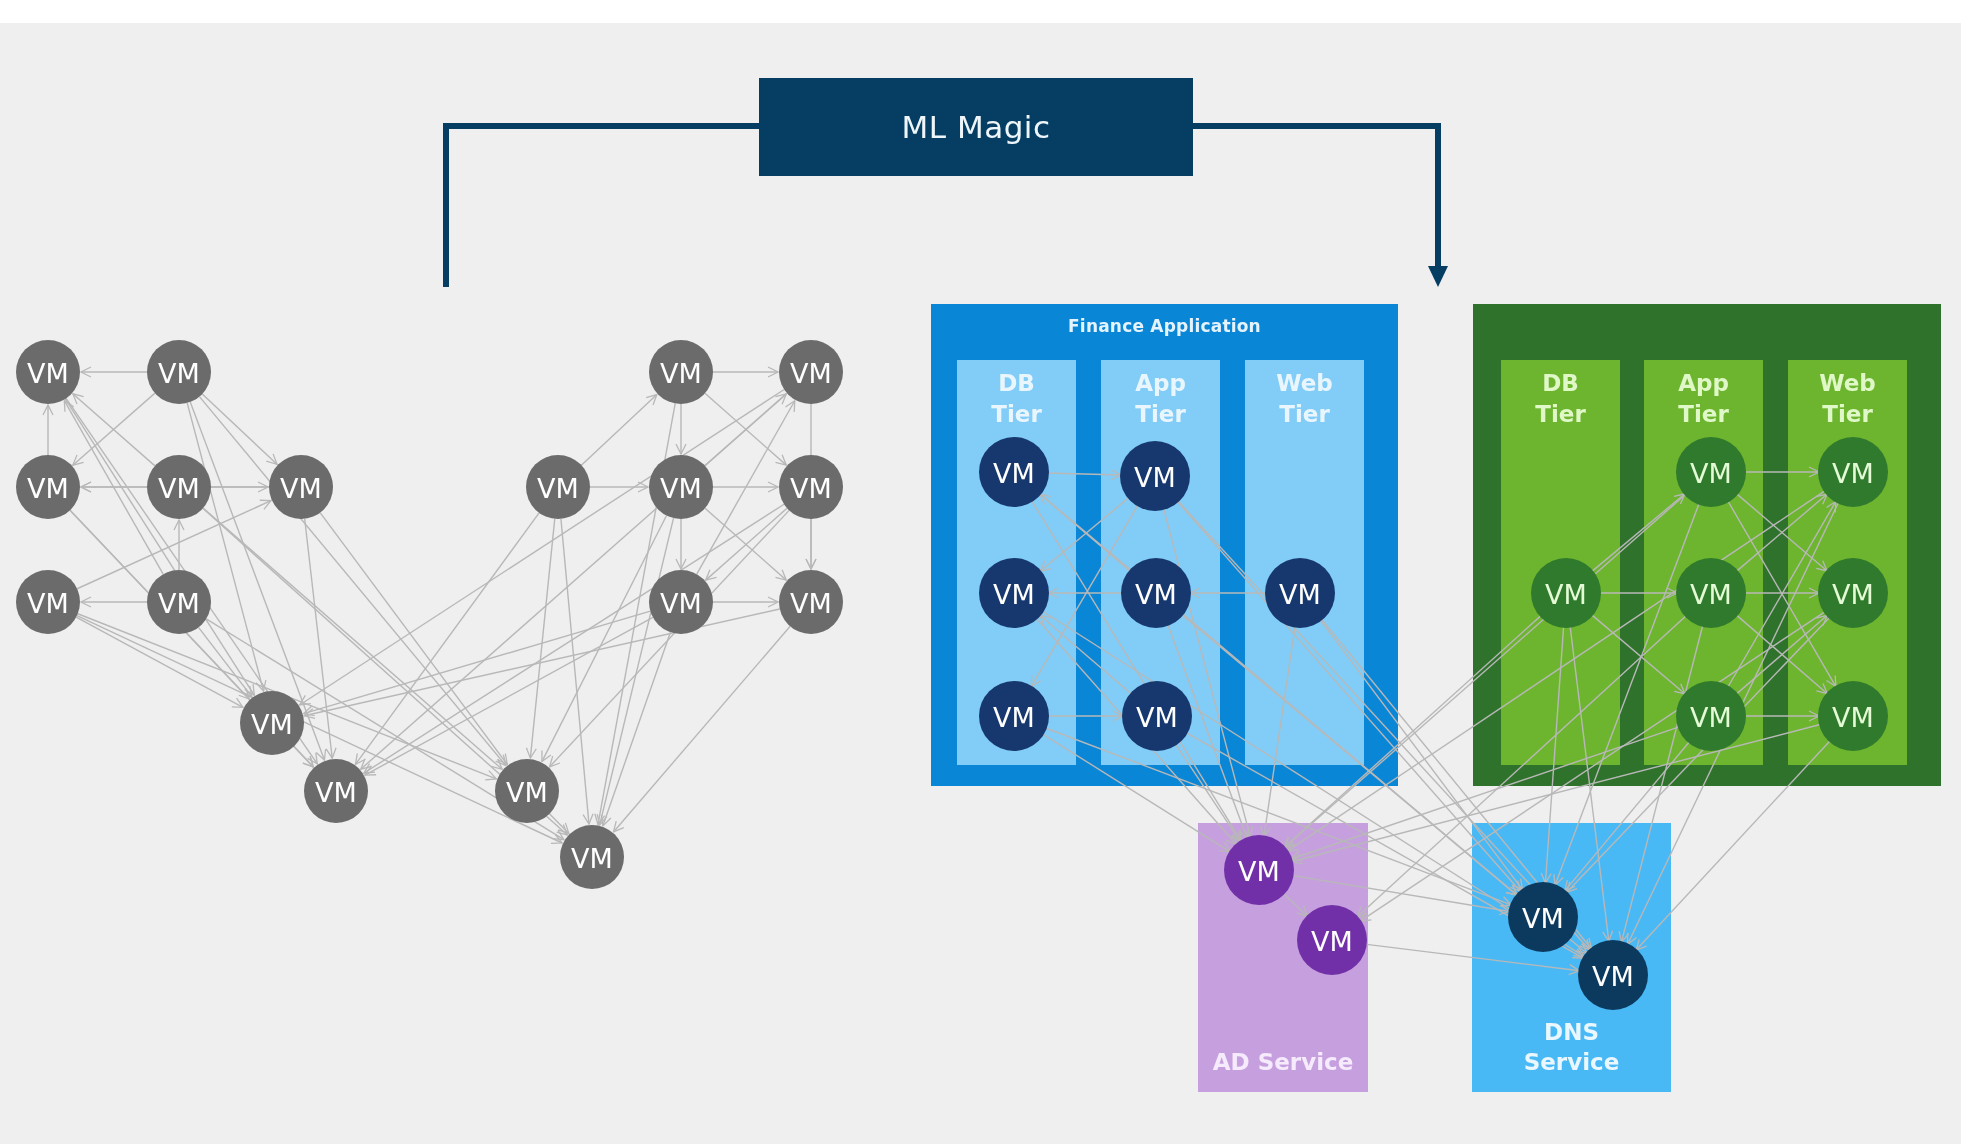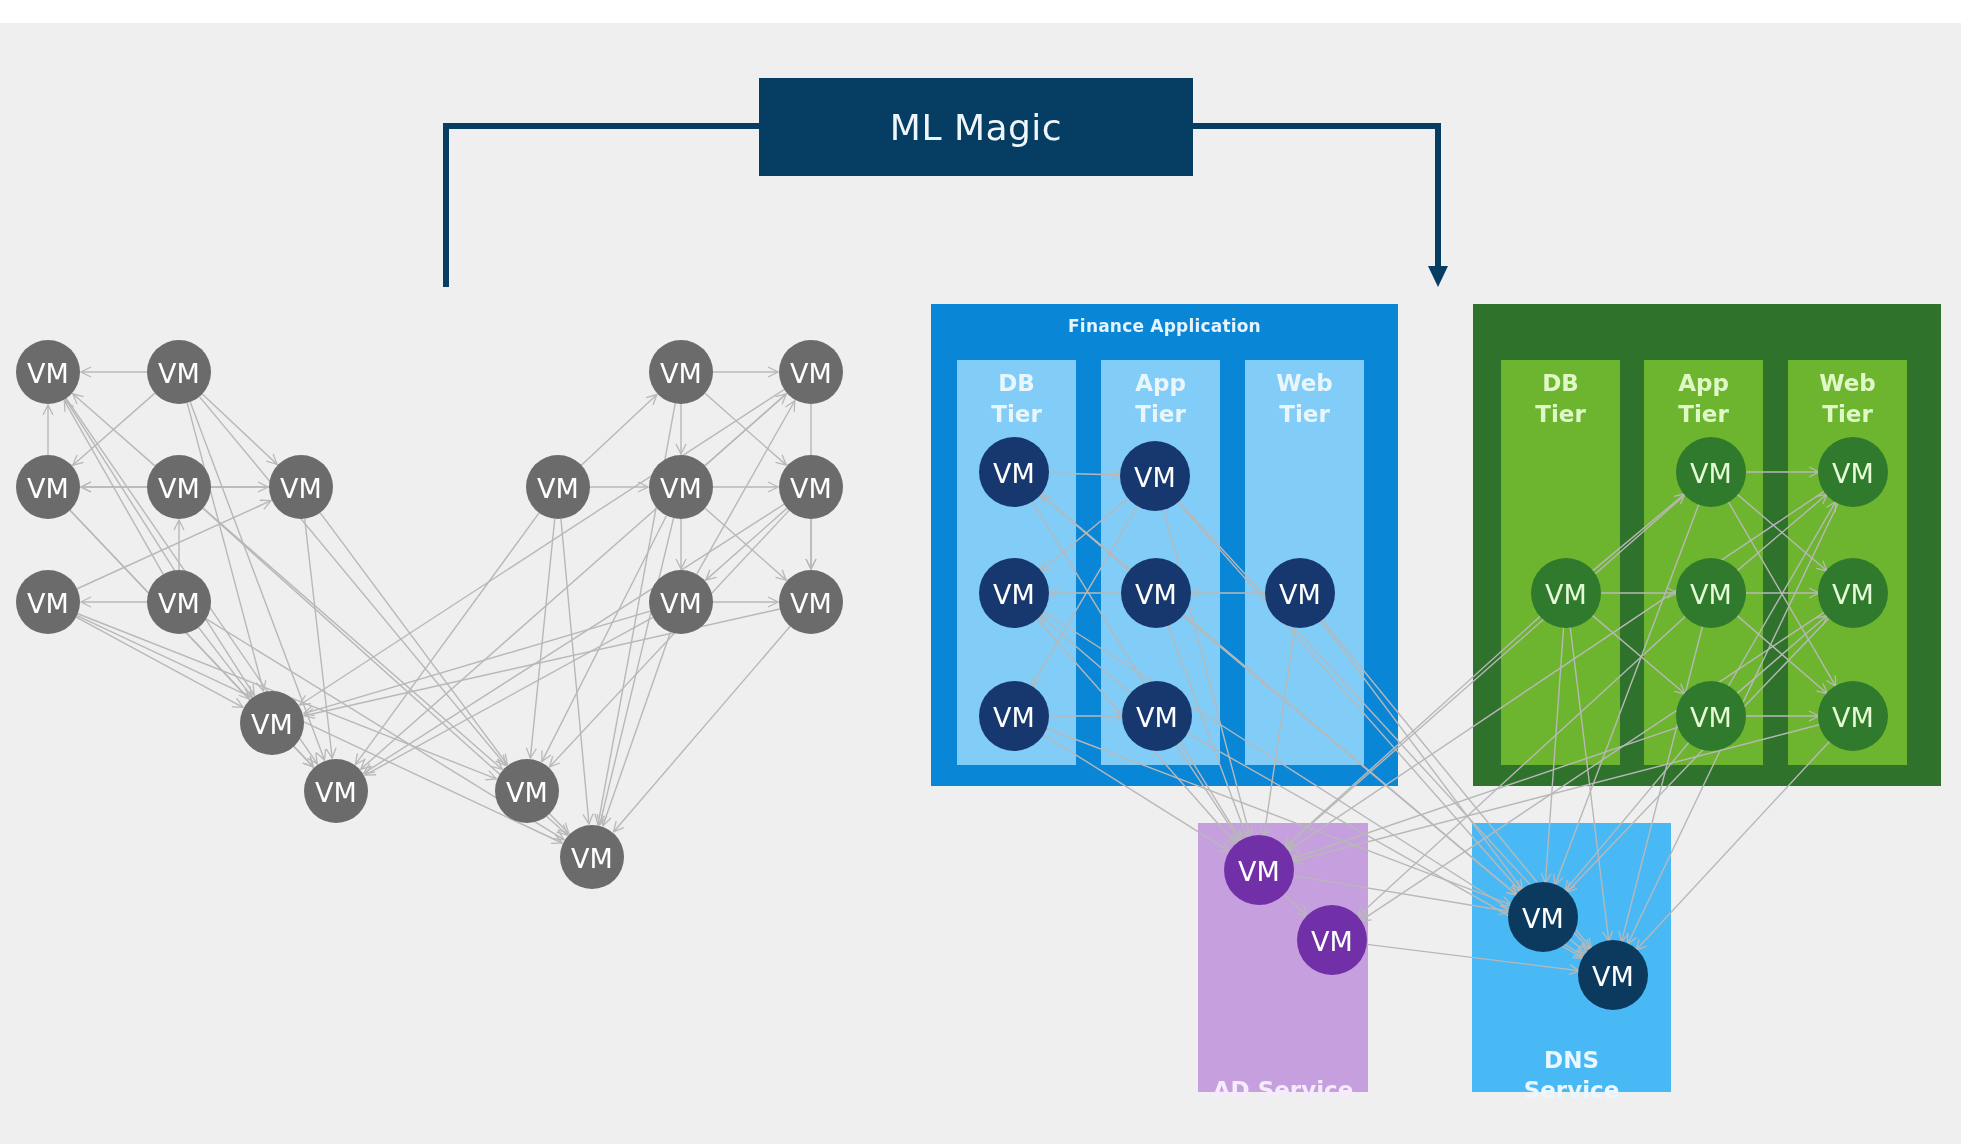--- a/index.html
+++ b/index.html
@@ -9,37 +9,37 @@
     font-family: "DejaVu Sans", "Liberation Sans", sans-serif;
   }
   #panel {
     position: absolute; left: 0; top: 23px; width: 1961px; height: 1121px;
     background: #efeff0;
   }
   #ml-box {
     position: absolute; left: 759px; top: 78px; width: 434px; height: 98px;
     background: #053e62; color: #eef6fb;
     display: flex; align-items: center; justify-content: center;
-    font-size: 36px; letter-spacing: 0.5px;
+    font-size: 31px; letter-spacing: 0.5px;
   }
   .group-box { position: absolute; }
   .group-title {
     position: absolute; left: 0; right: 0; top: 12px; text-align: center;
     font-size: 17px; font-weight: bold; letter-spacing: 0.2px;
   }
   .tier {
     position: absolute; top: 56px; width: 119px; height: 405px;
   }
   .tier-label {
     position: absolute; left: 0; right: 0; top: 8px; text-align: center;
     font-size: 23px; line-height: 31px; font-weight: bold;
   }
   .svc-label {
     position: absolute; left: 0; right: 0; text-align: center;
-    font-size: 23px; line-height: 30px; font-weight: bold; margin-top: 28px;
+    font-size: 23px; line-height: 30px; font-weight: bold;
   }
   svg#graph { position: absolute; left: 0; top: 0; }
   .vm-text {
     font-family: "DejaVu Sans", "Liberation Sans", sans-serif;
     font-size: 27px; text-anchor: middle; dominant-baseline: central;
   }
 </style>
 </head>
 <body>
 

